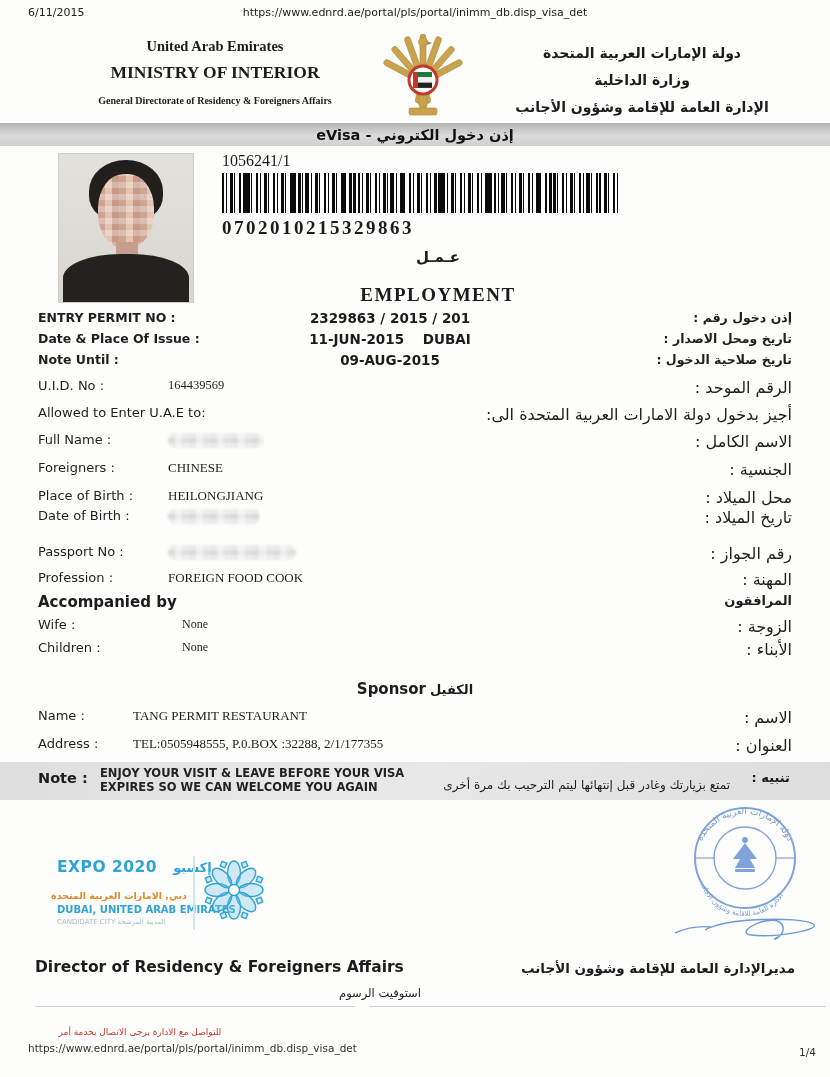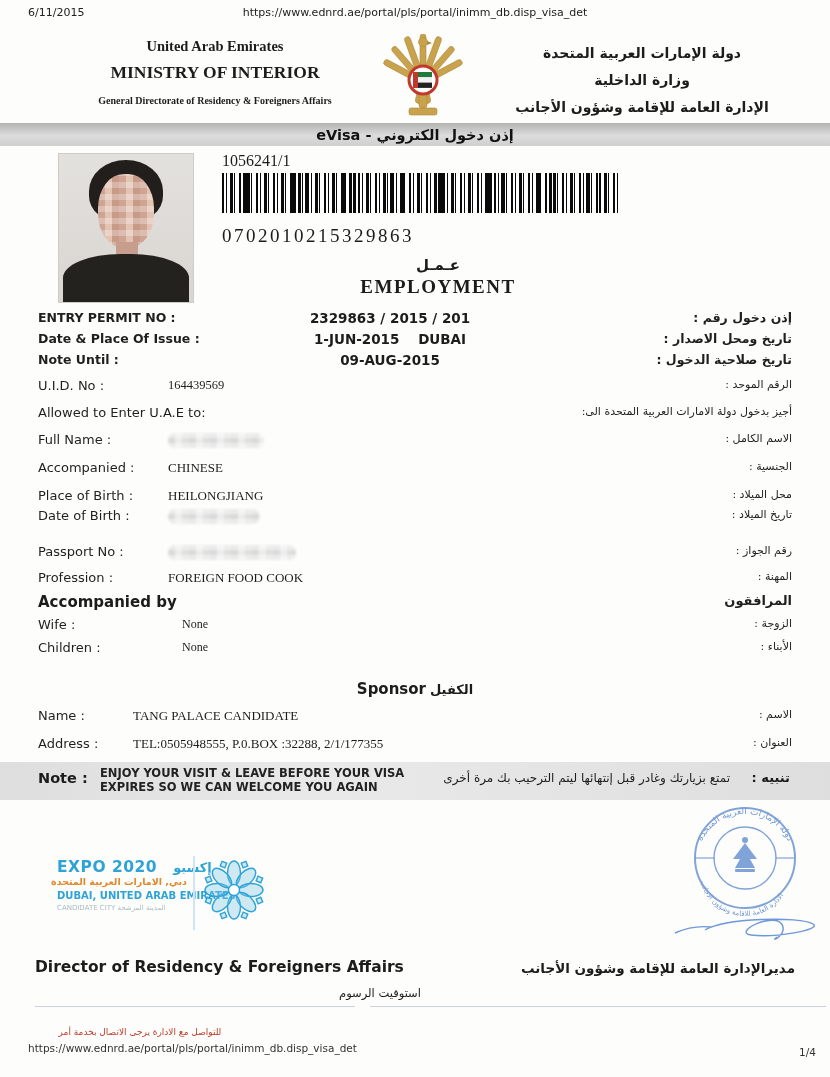--- a/index.html
+++ b/index.html
@@ -39,57 +39,57 @@
      filter:blur(.6px);}
   .photo .neck{position:absolute;left:57px;top:88px;width:22px;height:22px;background:#c79e8d;}
   .photo .shirt{position:absolute;left:4px;top:100px;width:126px;height:52px;background:#24221f;border-radius:46% 46% 0 0;}
 
   
   .bc-wrap{position:absolute;left:222px;top:152px;width:432px;}
   .bc-serial{font-family:"Liberation Serif",serif;font-size:16px;}
   .barcode{margin-top:3px;width:396px;height:40px;background:
       repeating-linear-gradient(90deg, transparent 0 21px, #0a0a0a 21px 25px, transparent 25px 34px, #0a0a0a 34px 36px, transparent 36px 49px),
       repeating-linear-gradient(90deg, #0a0a0a 0 2px, #fff 2px 4px, #0a0a0a 4px 5px, #fff 5px 8px, #0a0a0a 8px 11px, #fff 11px 12px, #0a0a0a 12px 13px, #fff 13px 17px);}
-  .bc-num{font-family:"Liberation Serif",serif;font-size:19px;letter-spacing:2.5px;margin-top:12px;}
+  .bc-num{font-family:"Liberation Serif",serif;font-size:19px;letter-spacing:2.5px;margin-top:4px;font-weight:bold;}
   .vtype-ar{margin-top:9px;text-align:center;font-weight:bold;font-size:15px;}
-  .vtype-en{margin-top:2px;text-align:center;font-family:"Liberation Serif",serif;font-weight:bold;font-size:19px;letter-spacing:1.5px;}
+  .vtype-en{margin-top:18px;text-align:center;font-family:"Liberation Serif",serif;font-weight:bold;font-size:19px;letter-spacing:1.5px;}
 
   
   #fields{position:absolute;left:0;top:306px;width:830px;}
   .frow{position:absolute;left:0;width:830px;height:22px;}
   .lab{position:absolute;left:38px;font-size:13px;color:#1f1f1f;}
   .lab.b{font-weight:bold;font-size:12.5px;}
   .valc{position:absolute;left:240px;width:300px;text-align:center;font-weight:bold;font-size:13.5px;white-space:pre;}
   .val{position:absolute;left:168px;font-family:"Liberation Serif",serif;font-size:13px;}
-  .ar{position:absolute;right:38px;direction:rtl;font-size:11px;color:#1f1f1f;}
+  .ar{position:absolute;right:38px;direction:rtl;font-size:16px;color:#1f1f1f;}
   .ar.b{font-weight:bold;font-size:12.5px;}
   .pill{position:absolute;top:1px;height:15px;border-radius:7px;opacity:.95;filter:blur(1px);background:
       repeating-linear-gradient(0deg, rgba(255,255,255,.45) 0 5px, rgba(0,0,0,0) 5px 10px),
       repeating-linear-gradient(90deg,#d9d9d9 0 7px,#ececec 7px 14px,#dfdedd 14px 21px);}
   .heading{position:absolute;left:38px;font-weight:bold;font-size:15px;}
 
   
   .sponsor-head{position:absolute;left:0;top:680px;width:830px;display:flex;justify-content:center;align-items:baseline;gap:4px;}
   .sponsor-head .en{font-weight:bold;font-size:15px;}
   .sponsor-head .arh{font-weight:bold;font-size:13px;direction:rtl;}
 
   
   .note-band{position:absolute;left:0;top:762px;width:830px;height:38px;
      background:linear-gradient(90deg,#dedede,#e9e9e9 40%,#dedede);display:block;}
   .note-lab{position:absolute;left:38px;top:8px;font-weight:bold;font-size:14.5px;}
   .note-txt{position:absolute;left:100px;top:5px;font-weight:bold;font-size:11.5px;line-height:13.5px;color:#222;}
   .note-ar-lab{position:absolute;right:40px;top:8px;font-weight:bold;font-size:13px;direction:rtl;}
-  .note-ar-txt{position:absolute;right:100px;top:9px;font-size:12px;direction:rtl;}
+  .note-ar-txt{position:absolute;right:100px;top:16px;font-size:12px;direction:rtl;}
 
   
   .expo{position:absolute;left:57px;top:858px;width:130px;}
   .expo .l1{display:flex;align-items:baseline;gap:16px;}
   .expo .l1 .en{font-weight:bold;font-size:15.5px;letter-spacing:.5px;color:#2ea3d6;white-space:nowrap;}
   .expo .l1 .arx{font-weight:bold;font-size:13px;color:#2ea3d6;direction:rtl;}
-  .expo .l2{margin-top:0;font-size:9.5px;font-weight:bold;color:#e08a2e;direction:rtl;text-align:left;white-space:nowrap;}
+  .expo .l2{margin-top:14px;font-size:9.5px;font-weight:bold;color:#e08a2e;direction:rtl;text-align:left;white-space:nowrap;}
   .expo .l3{margin-top:3px;font-size:10px;font-weight:bold;color:#2ea3d6;white-space:nowrap;}
   .expo .l4{margin-top:3px;font-size:7px;color:#a9bcc2;white-space:nowrap;}
   .expo-div{position:absolute;left:193px;top:856px;width:2px;height:74px;background:#cfe6f2;}
   .rosette{position:absolute;left:202px;top:858px;}
 
   
   .stamp{position:absolute;left:655px;top:800px;}
 
   
   .director-en{position:absolute;left:35px;top:958px;font-weight:bold;font-size:15.5px;}
@@ -164,21 +164,21 @@
   </div>
 
   <div id="fields">
     <div class="frow" style="top:4px">
       <span class="lab b">ENTRY PERMIT NO :</span>
       <span class="valc">2329863 / 2015 / 201</span>
       <span class="ar b">إذن دخول رقم :</span>
     </div>
     <div class="frow" style="top:25px">
       <span class="lab b">Date &amp; Place Of Issue :</span>
-      <span class="valc">1-JUN-2015    DUBAI</span>
+      <span class="valc">11-JUN-2015    DUBAI</span>
       <span class="ar b">تاريخ ومحل الاصدار :</span>
     </div>
     <div class="frow" style="top:46px">
       <span class="lab b">Note Until :</span>
       <span class="valc">09-AUG-2015</span>
       <span class="ar b">تاريخ صلاحية الدخول :</span>
     </div>
     <div class="frow" style="top:72px">
       <span class="lab">U.I.D. No :</span>
       <span class="val" style="font-size:12.5px">164439569</span>
@@ -187,21 +187,21 @@
     <div class="frow" style="top:99px">
       <span class="lab">Allowed to Enter U.A.E to:</span>
       <span class="ar">أجيز بدخول دولة الامارات العربية المتحدة الى:</span>
     </div>
     <div class="frow" style="top:126px">
       <span class="lab">Full Name :</span>
       <span class="pill" style="left:168px;width:96px"></span>
       <span class="ar">الاسم الكامل :</span>
     </div>
     <div class="frow" style="top:154px">
-      <span class="lab">Accompanied :</span>
+      <span class="lab">Foreigners :</span>
       <span class="val">CHINESE</span>
       <span class="ar">الجنسية :</span>
     </div>
     <div class="frow" style="top:182px">
       <span class="lab">Place of Birth :</span>
       <span class="val">HEILONGJIANG</span>
       <span class="ar">محل الميلاد :</span>
     </div>
     <div class="frow" style="top:202px">
       <span class="lab">Date of Birth :</span>
@@ -234,21 +234,21 @@
       <span class="ar">الأبناء :</span>
     </div>
   </div>
 
   <div class="sponsor-head">
     <span class="en">Sponsor</span>
     <span class="arh">الكفيل</span>
   </div>
   <div class="frow" style="top:708px">
     <span class="lab">Name :</span>
-    <span class="val" style="left:133px">TANG PALACE CANDIDATE</span>
+    <span class="val" style="left:133px">TANG PERMIT RESTAURANT</span>
     <span class="ar">الاسم :</span>
   </div>
   <div class="frow" style="top:736px">
     <span class="lab">Address :</span>
     <span class="val" style="left:133px">TEL:0505948555, P.0.BOX :32288, 2/1/177355</span>
     <span class="ar">العنوان :</span>
   </div>
 
   <div class="note-band">
     <span class="note-lab">Note :</span>

